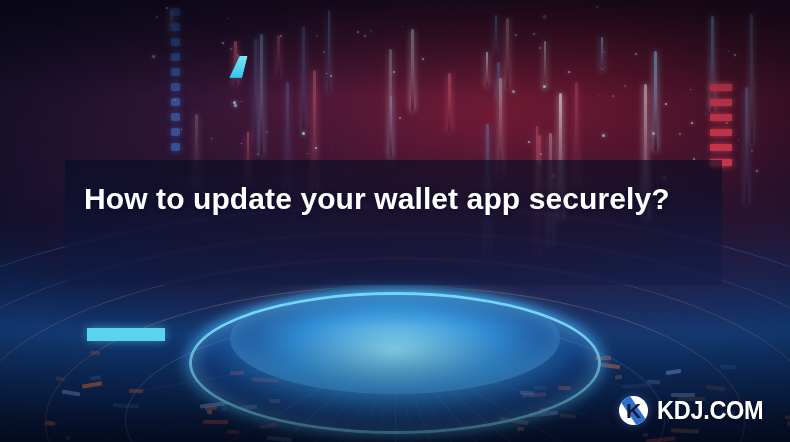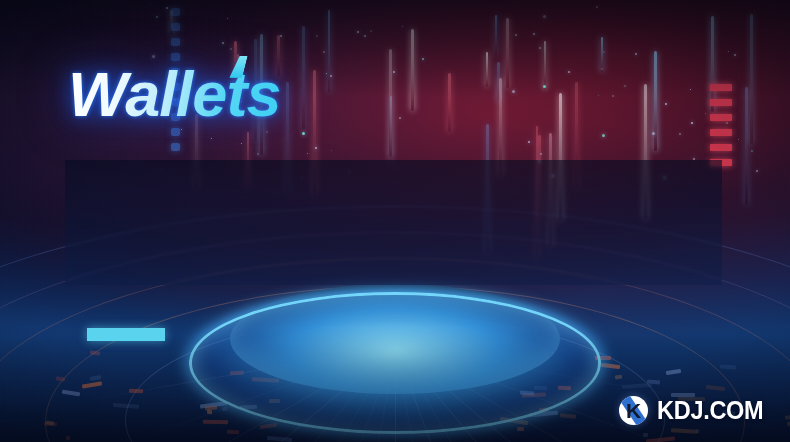--- a/index.html
+++ b/index.html
@@ -406,24 +406,24 @@
       <div class="disc-core"></div>
       <div class="disc-glow"></div>
       <div class="disc-rim"></div>
     </div>
 
     <div class="vignette"></div>
   </div>
 
   <div class="fg">
 
-    <div class="kicker">Wallets</div>
     <div class="kicker-tick"></div>
 
     <div class="headline-panel"></div>
+    <div class="headline">How to update your wallet app securely?</div>
 
     <div class="accent-bar"></div>
 
     <div class="logo">
       <div class="logo-mark">
         <div class="slash"></div>
         <div class="kk">K</div>
       </div>
       <div class="logo-text">KDJ.COM</div>
     </div>

